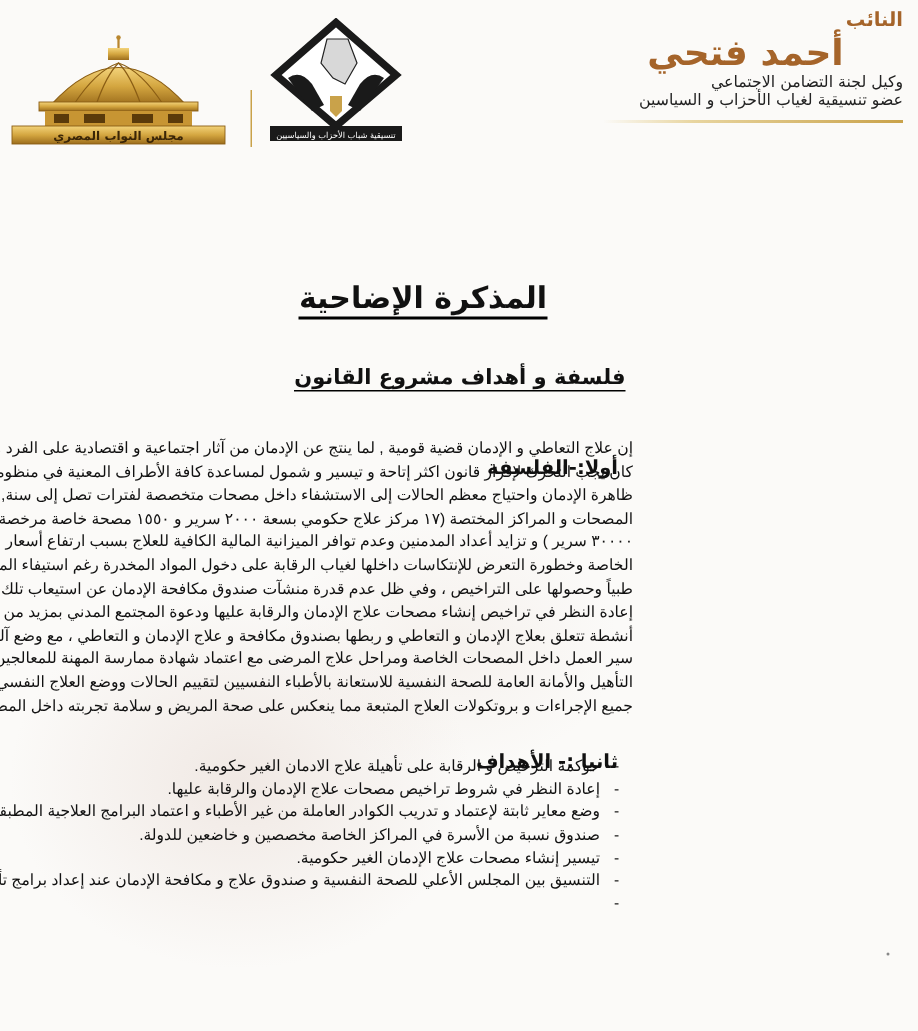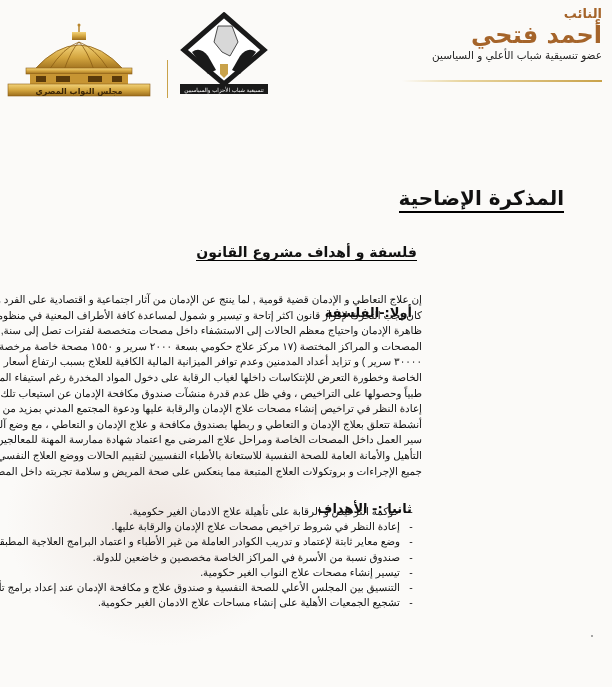--- a/index.html
+++ b/index.html
@@ -16,29 +16,29 @@
       radial-gradient(ellipse 160px 120px at 300px 430px, rgba(230,215,205,0.25), transparent 70%),
       #fbfaf8;
   }
   
   .header { position:absolute; left:0; top:0; width:612px; height:120px; }
   .logo-parliament { position:absolute; left:4px; top:22px; width:150px; height:76px; }
   .logo-divider { position:absolute; left:167px; top:60px; width:1px; height:38px; background:#c9a24a; }
   .logo-coord { position:absolute; left:178px; top:12px; width:92px; height:86px; }
   .mp-block { position:absolute; right:10px; top:6px; width:210px; text-align:right; direction:rtl; }
   .mp-title { font-size:13px; color:#a5642a; font-weight:bold; line-height:15px; }
-  .mp-name { font-size:24px; color:#a5642a; font-weight:bold; letter-spacing:3px; line-height:28px; }
+  .mp-name { font-size:24px; color:#a5642a; font-weight:bold; letter-spacing:3px; line-height:28px;text-align:center; }
   .mp-role { font-size:10.5px; color:#222; line-height:12px; letter-spacing:0.5px; }
   .header-rule { position:absolute; right:10px; top:72px; width:200px; height:2px;
     background:linear-gradient(to left, #c9a24a, #e8d5a0 70%, transparent); }
 
   
   .content { position:absolute; left:0; top:0; width:612px; direction:rtl; }
   .doc-title {
-    position:absolute; left:0; width:564px; top:186px; text-align:right;
+    position:absolute; left:0; width:564px; top:186px; text-align:center;
     font-size:20px; font-weight:bold; font-family:"DejaVu Sans", sans-serif;
   }
   .doc-title span { border-bottom:2px solid #000; padding-bottom:1px; }
   .section-heading {
     position:absolute; right:195px; top:244px;
     font-size:14px; font-weight:bold;text-align:center;
   }
   .section-heading span { border-bottom:1.5px solid #000; }
   .sub-heading { position:absolute; font-size:13px; font-weight:bold;margin-top:33px; }
   .para {
@@ -91,21 +91,22 @@
     <path d="M14 40 Q22 34 30 44 L38 58 L30 62 Z" fill="#1a1a1a"></path>
     <path d="M78 40 Q70 34 62 44 L54 58 L62 62 Z" fill="#1a1a1a"></path>
     <path d="M42 52 L50 52 L50 62 L46 66 L42 62 Z" fill="#c9a24a"></path>
     <rect x="2" y="72" width="88" height="10" fill="#1a1a1a"></rect>
     <text x="46" y="80" text-anchor="middle" font-size="5.5" fill="#fff" font-family="DejaVu Sans, sans-serif" direction="rtl">تنسيقية شباب الأحزاب والسياسيين</text>
   </svg>
 
   <div class="mp-block">
     <div class="mp-title">النائب</div>
     <div class="mp-name">أحمد فتحي</div>
-    <div class="mp-role">عضو تنسيقية شباب الأعلي و السياسين</div>
+    <div class="mp-role">وكيل لجنة التضامن الاجتماعي</div>
+    <div class="mp-role">عضو تنسيقية لغياب الأحزاب و السياسين</div>
   </div>
   <div class="header-rule" style="top:80px"></div>
 </div>
 
 <div class="content">
   <div class="doc-title">
     <span>المذكرة الإضاحية</span>
   </div>
 
   <div class="section-heading">
@@ -143,26 +144,25 @@
     <div class="goal-item">
         <span class="goal-bullet">-</span>
         <span>وضع معاير ثابتة لإعتماد و تدريب الكوادر العاملة من غير الأطباء و اعتماد البرامج العلاجية المطبقة.</span>
       </div>
     <div class="goal-item">
         <span class="goal-bullet">-</span>
         <span>صندوق نسبة من الأسرة في المراكز الخاصة مخصصين و خاضعين للدولة.</span>
       </div>
     <div class="goal-item">
         <span class="goal-bullet">-</span>
-        <span>تيسير إنشاء مصحات علاج النواب الغير حكومية.</span>
+        <span>تيسير إنشاء مصحات علاج الإدمان الغير حكومية.</span>
       </div>
     <div class="goal-item">
         <span class="goal-bullet">-</span>
         <span>التنسيق بين المجلس الأعلي للصحة النفسية و صندوق علاج و مكافحة الإدمان عند إعداد برامج تأهيلة للمرضي.</span>
       </div>
     <div class="goal-item">
         <span class="goal-bullet">-</span>
-        <span>تشجيع الجمعيات الأهلية على إنشاء مساحات علاج الادمان الغير حكومية.</span>
       </div>
   </div>
 </div>
 
 <div class="dot"></div>
 
 </body></html>

